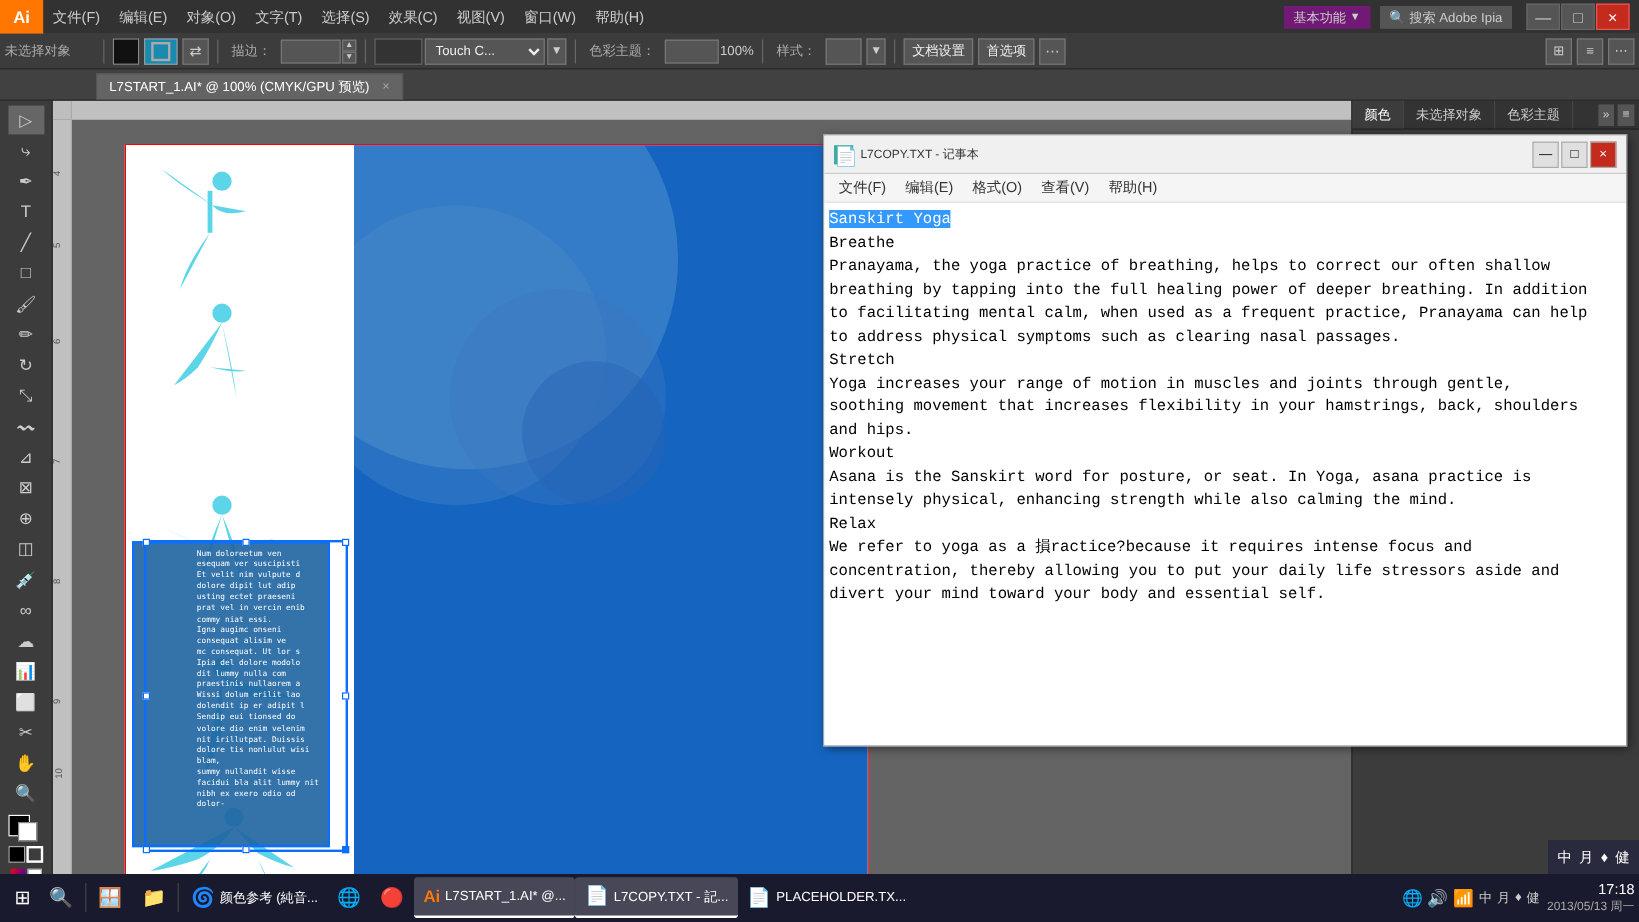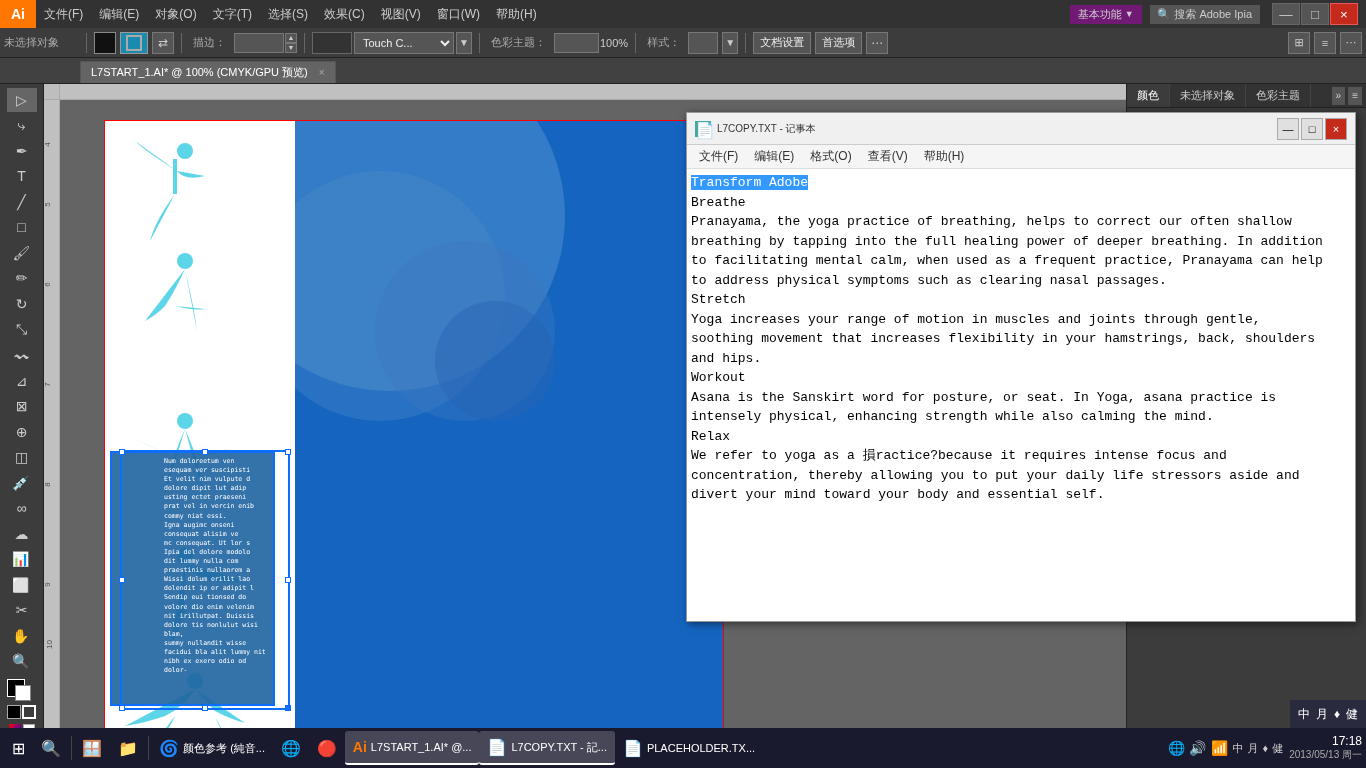--- a/index.html
+++ b/index.html
@@ -501,21 +501,21 @@
     <div class="np-menu">文件(F)</div>
     <div class="np-menu">编辑(E)</div>
     <div class="np-menu">格式(O)</div>
     <div class="np-menu">查看(V)</div>
     <div class="np-menu">帮助(H)</div>
   </div>
   <div id="notepad-content">
     <div style="padding:4px;">
 
       <div style="font-family:'Courier New',monospace;font-size:13px;line-height:1.5;">
-        <span style="background:#3399ff;color:white;">Transform Adobe</span>
+        <span style="background:#3399ff;color:white;">Sanskirt Yoga</span>
       </div>
 
       <pre style="font-family:'Courier New',monospace;font-size:13px;line-height:1.5;white-space:pre-wrap;margin:0;">Breathe
 Pranayama, the yoga practice of breathing, helps to correct our often shallow
 breathing by tapping into the full healing power of deeper breathing. In addition
 to facilitating mental calm, when used as a frequent practice, Pranayama can help
 to address physical symptoms such as clearing nasal passages.
 Stretch
 Yoga increases your range of motion in muscles and joints through gentle,
 soothing movement that increases flexibility in your hamstrings, back, shoulders

